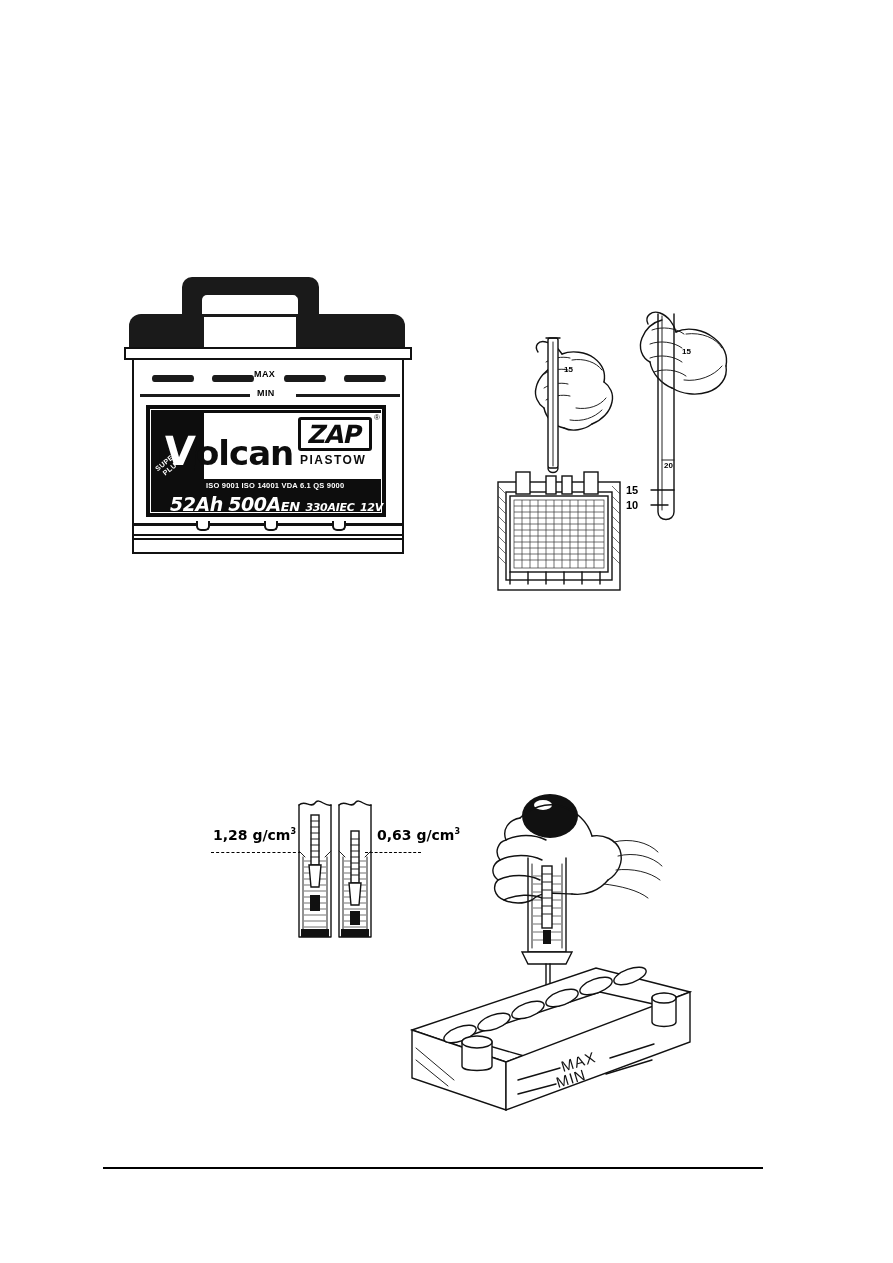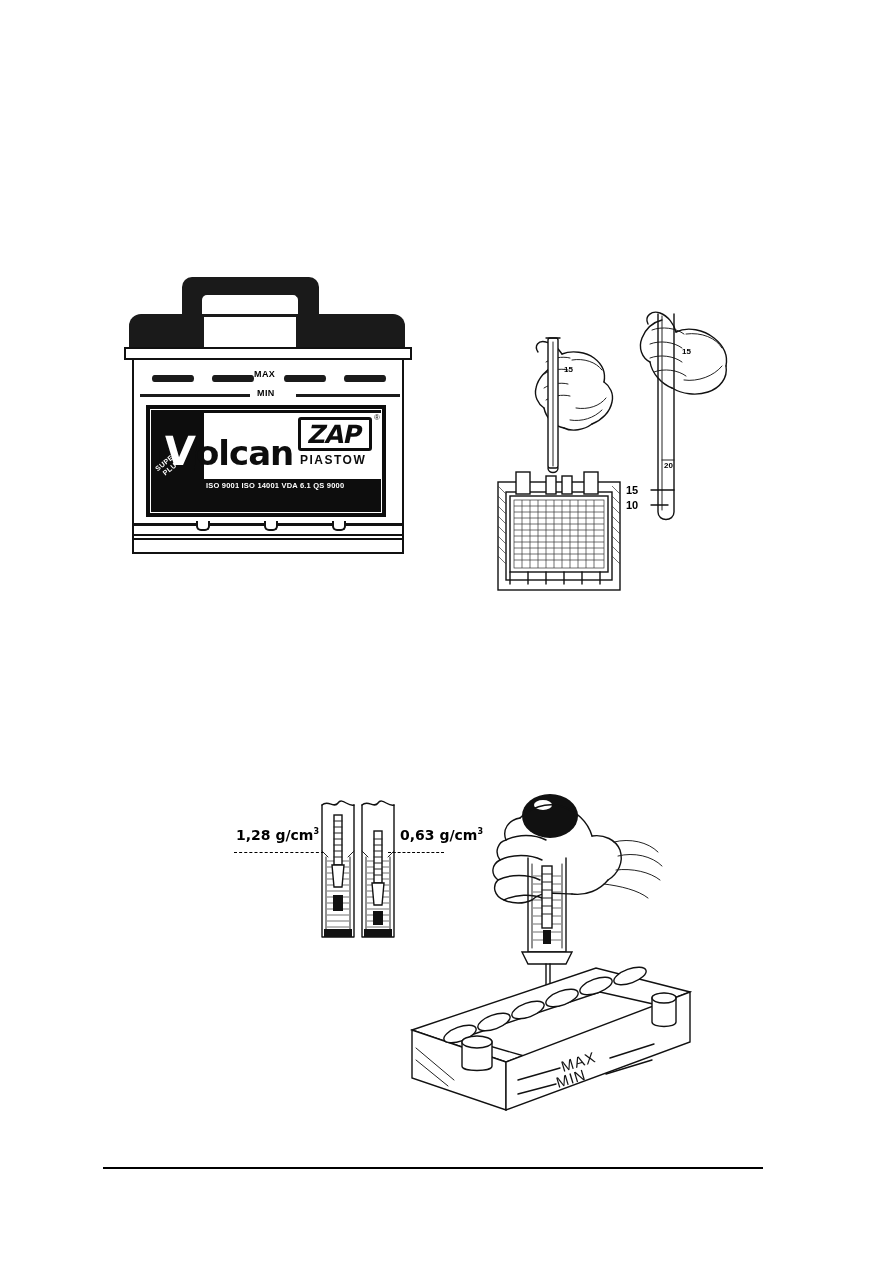--- a/index.html
+++ b/index.html
@@ -177,21 +177,21 @@
     border-radius: 0 0 5px 5px;
   }
   .bf-n1 { left: 72px; }
   .bf-n2 { left: 140px; }
   .bf-n3 { left: 208px; }
 
   
   #fig-level-tube { left: 476px; top: 300px; width: 250px; height: 290px; }
 
   
-  #fig-hydrometers { left: 205px; top: 795px; width: 270px; height: 160px; margin-left: 23px; }
+  #fig-hydrometers { left: 205px; top: 795px; width: 270px; height: 160px; }
   .hy-label {
     position: absolute; top: 32px;
     font-family: "DejaVu Sans", sans-serif;
     font-weight: bold; font-size: 14px;
     white-space: nowrap;
   }
   .hy-label sup { font-size: 8px; vertical-align: super; }
   .hy-label-left  { left: 8px; }
   .hy-label-right { left: 172px; }
   .hy-dash-left {
@@ -268,20 +268,26 @@
       </div>
 
       <div class="bf-zap-box">
         <div class="bf-zap-text">ZAP</div>
       </div>
       <div class="bf-zap-reg">®</div>
       <div class="bf-piastow">PIASTOW</div>
 
       <div class="bf-standards">ISO 9001  ISO 14001  VDA 6.1  QS 9000</div>
 
+      <div class="bf-specs">
+        <span class="sp-a">52Ah</span>
+        <span class="sp-a">500A</span><span class="sp-b">EN</span>
+        <span class="sp-c">330A</span><span class="sp-c">IEC</span>
+        <span class="sp-c">12V</span>
+      </div>
     </div>
 
     <div class="bf-base-rule"></div>
     <div class="bf-notch bf-n1"></div>
     <div class="bf-notch bf-n2"></div>
     <div class="bf-notch bf-n3"></div>
     <div class="bf-base-rule2"></div>
     <div class="bf-foot"></div>
   </div>
 

